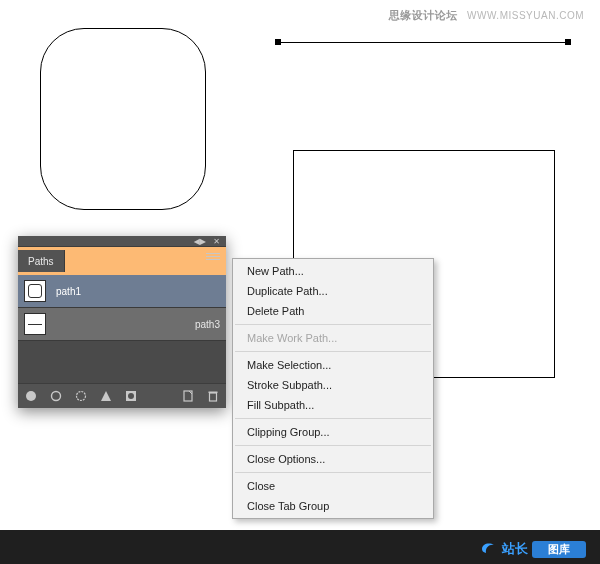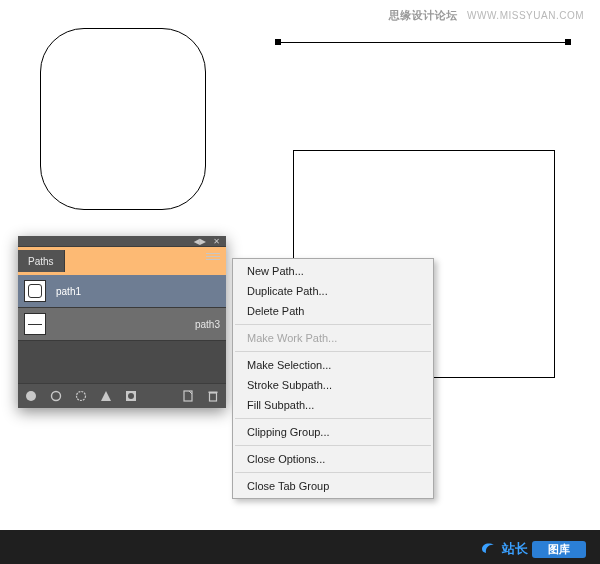--- a/index.html
+++ b/index.html
@@ -349,20 +349,21 @@
     <div class="ctx-item disabled">Make Work Path...</div>
     <div class="ctx-sep"></div>
     <div class="ctx-item">Make Selection...</div>
     <div class="ctx-item">Stroke Subpath...</div>
     <div class="ctx-item">Fill Subpath...</div>
     <div class="ctx-sep"></div>
     <div class="ctx-item">Clipping Group...</div>
     <div class="ctx-sep"></div>
     <div class="ctx-item">Close Options...</div>
     <div class="ctx-sep"></div>
+    <div class="ctx-item">Close</div>
     <div class="ctx-item">Close Tab Group</div>
   </div>
 
   <div class="bottom-bar">
     <div class="bottom-logo">
       <svg width="18" height="18" viewBox="0 0 18 18">
         <path d="M2 9 C2 4, 9 2, 14 5 C10 4, 5 7, 6 13 C3 12, 2 11, 2 9 Z" fill="#3aa0ff"></path>
       </svg>
       <span>站长</span>
       <span class="badge">图库</span>

